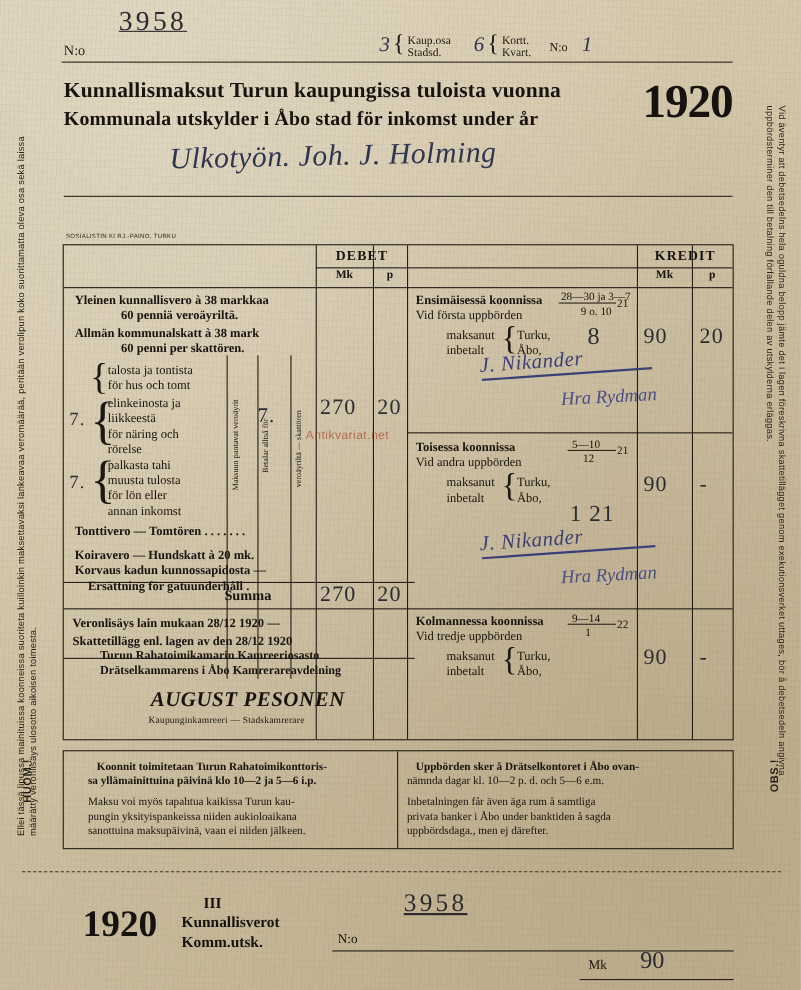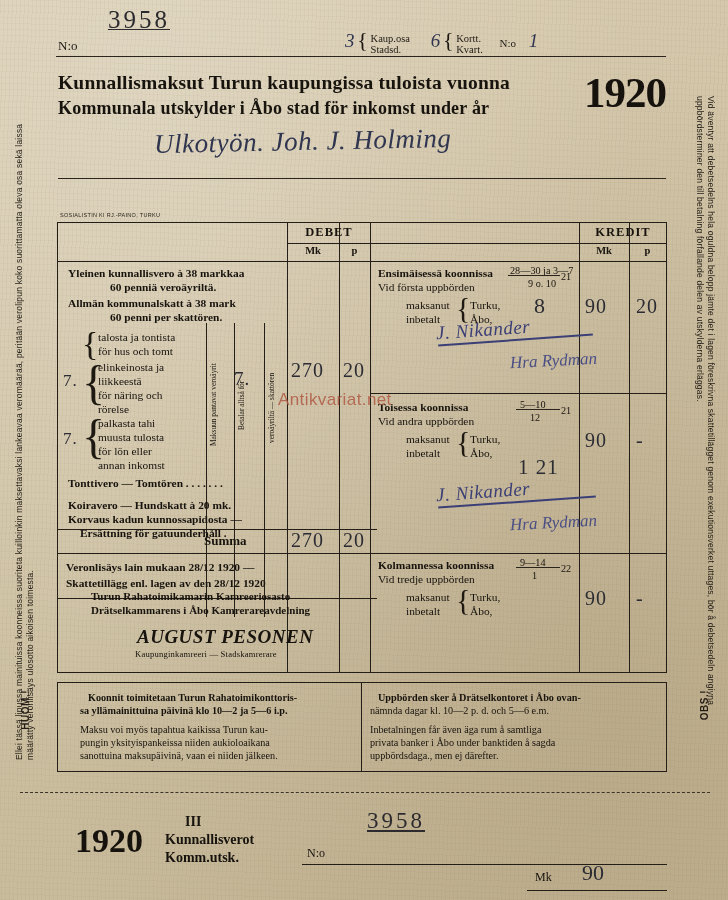--- a/index.html
+++ b/index.html
@@ -170,21 +170,21 @@
     transform:rotate(-3deg);
     white-space:nowrap;
   }
   .strike{
     position:absolute;height:0;border-top:2.5px solid #3a3f78;
     transform:rotate(-4deg);
   }
 
   .watermark{
     position:absolute;left:278px;top:390px;
-    color:#b05a45;font-size:17px;
+    color:#b05a45;font-size:11px;
     font-family:"Liberation Sans", sans-serif;
     letter-spacing:0.4px;
     opacity:0.85;
     z-index:30;
   }
 
   
   .brace{
     position:absolute;
     font-size:40px;line-height:1;color:#1d1812;

